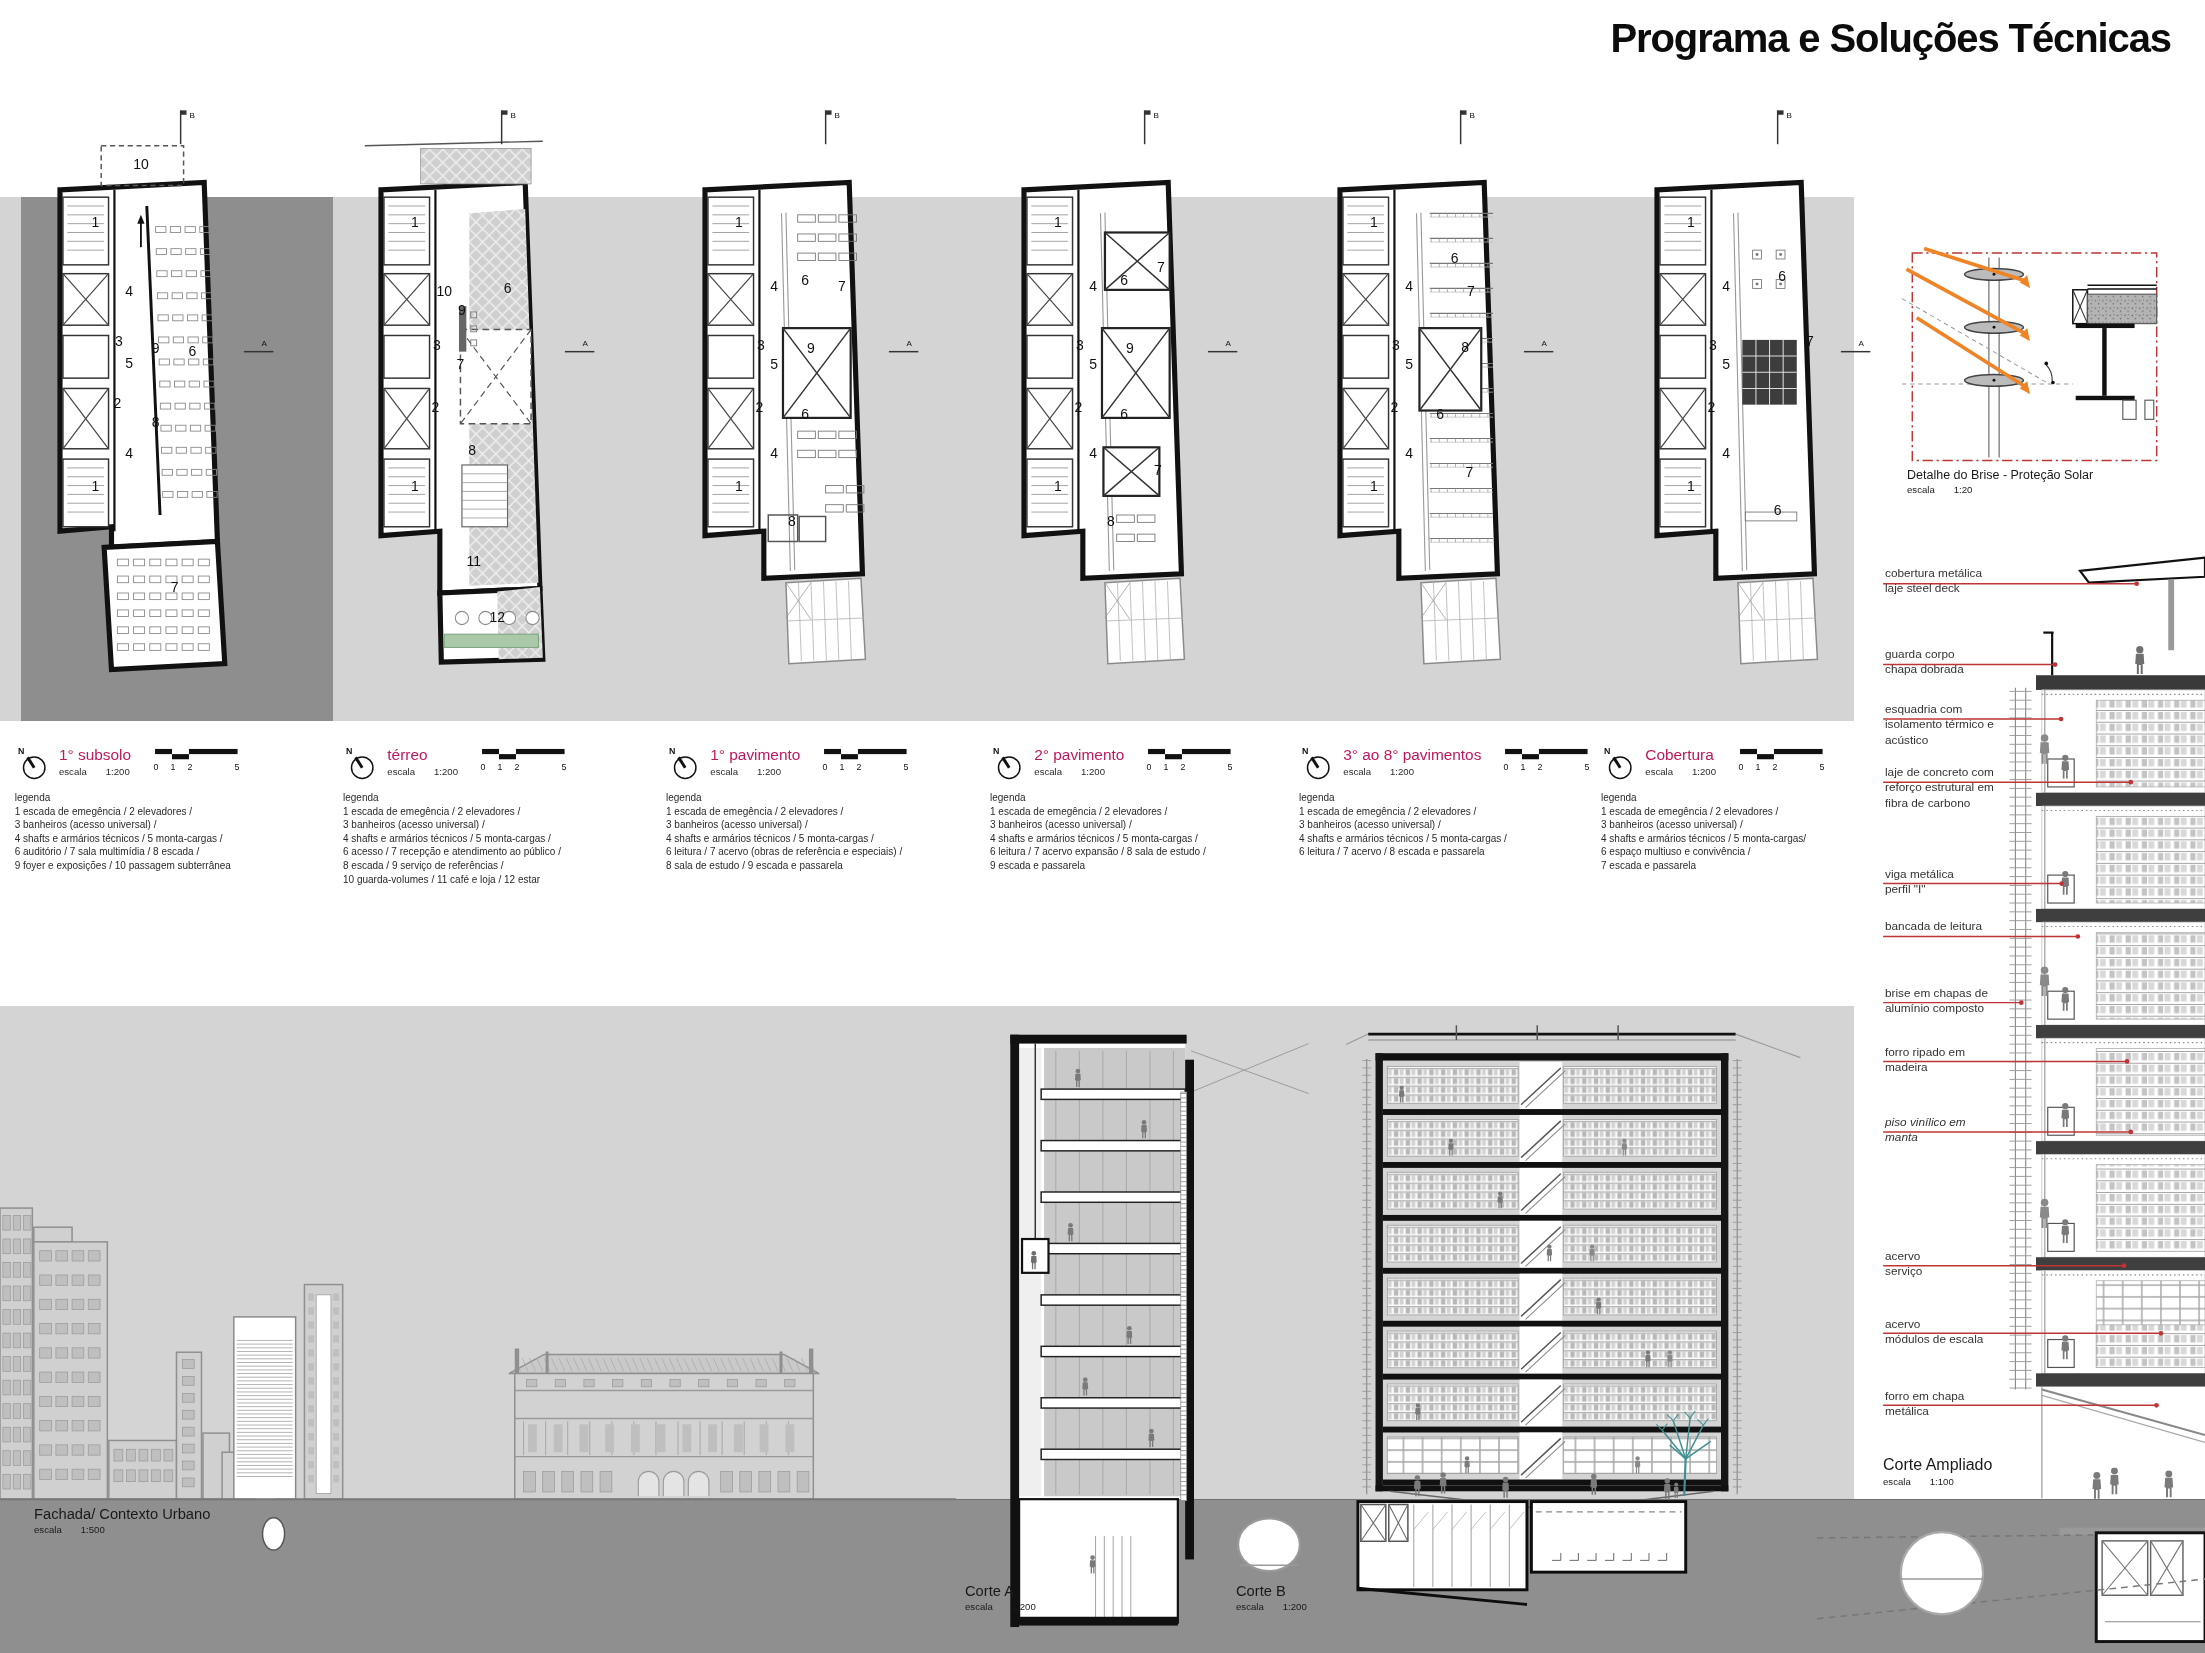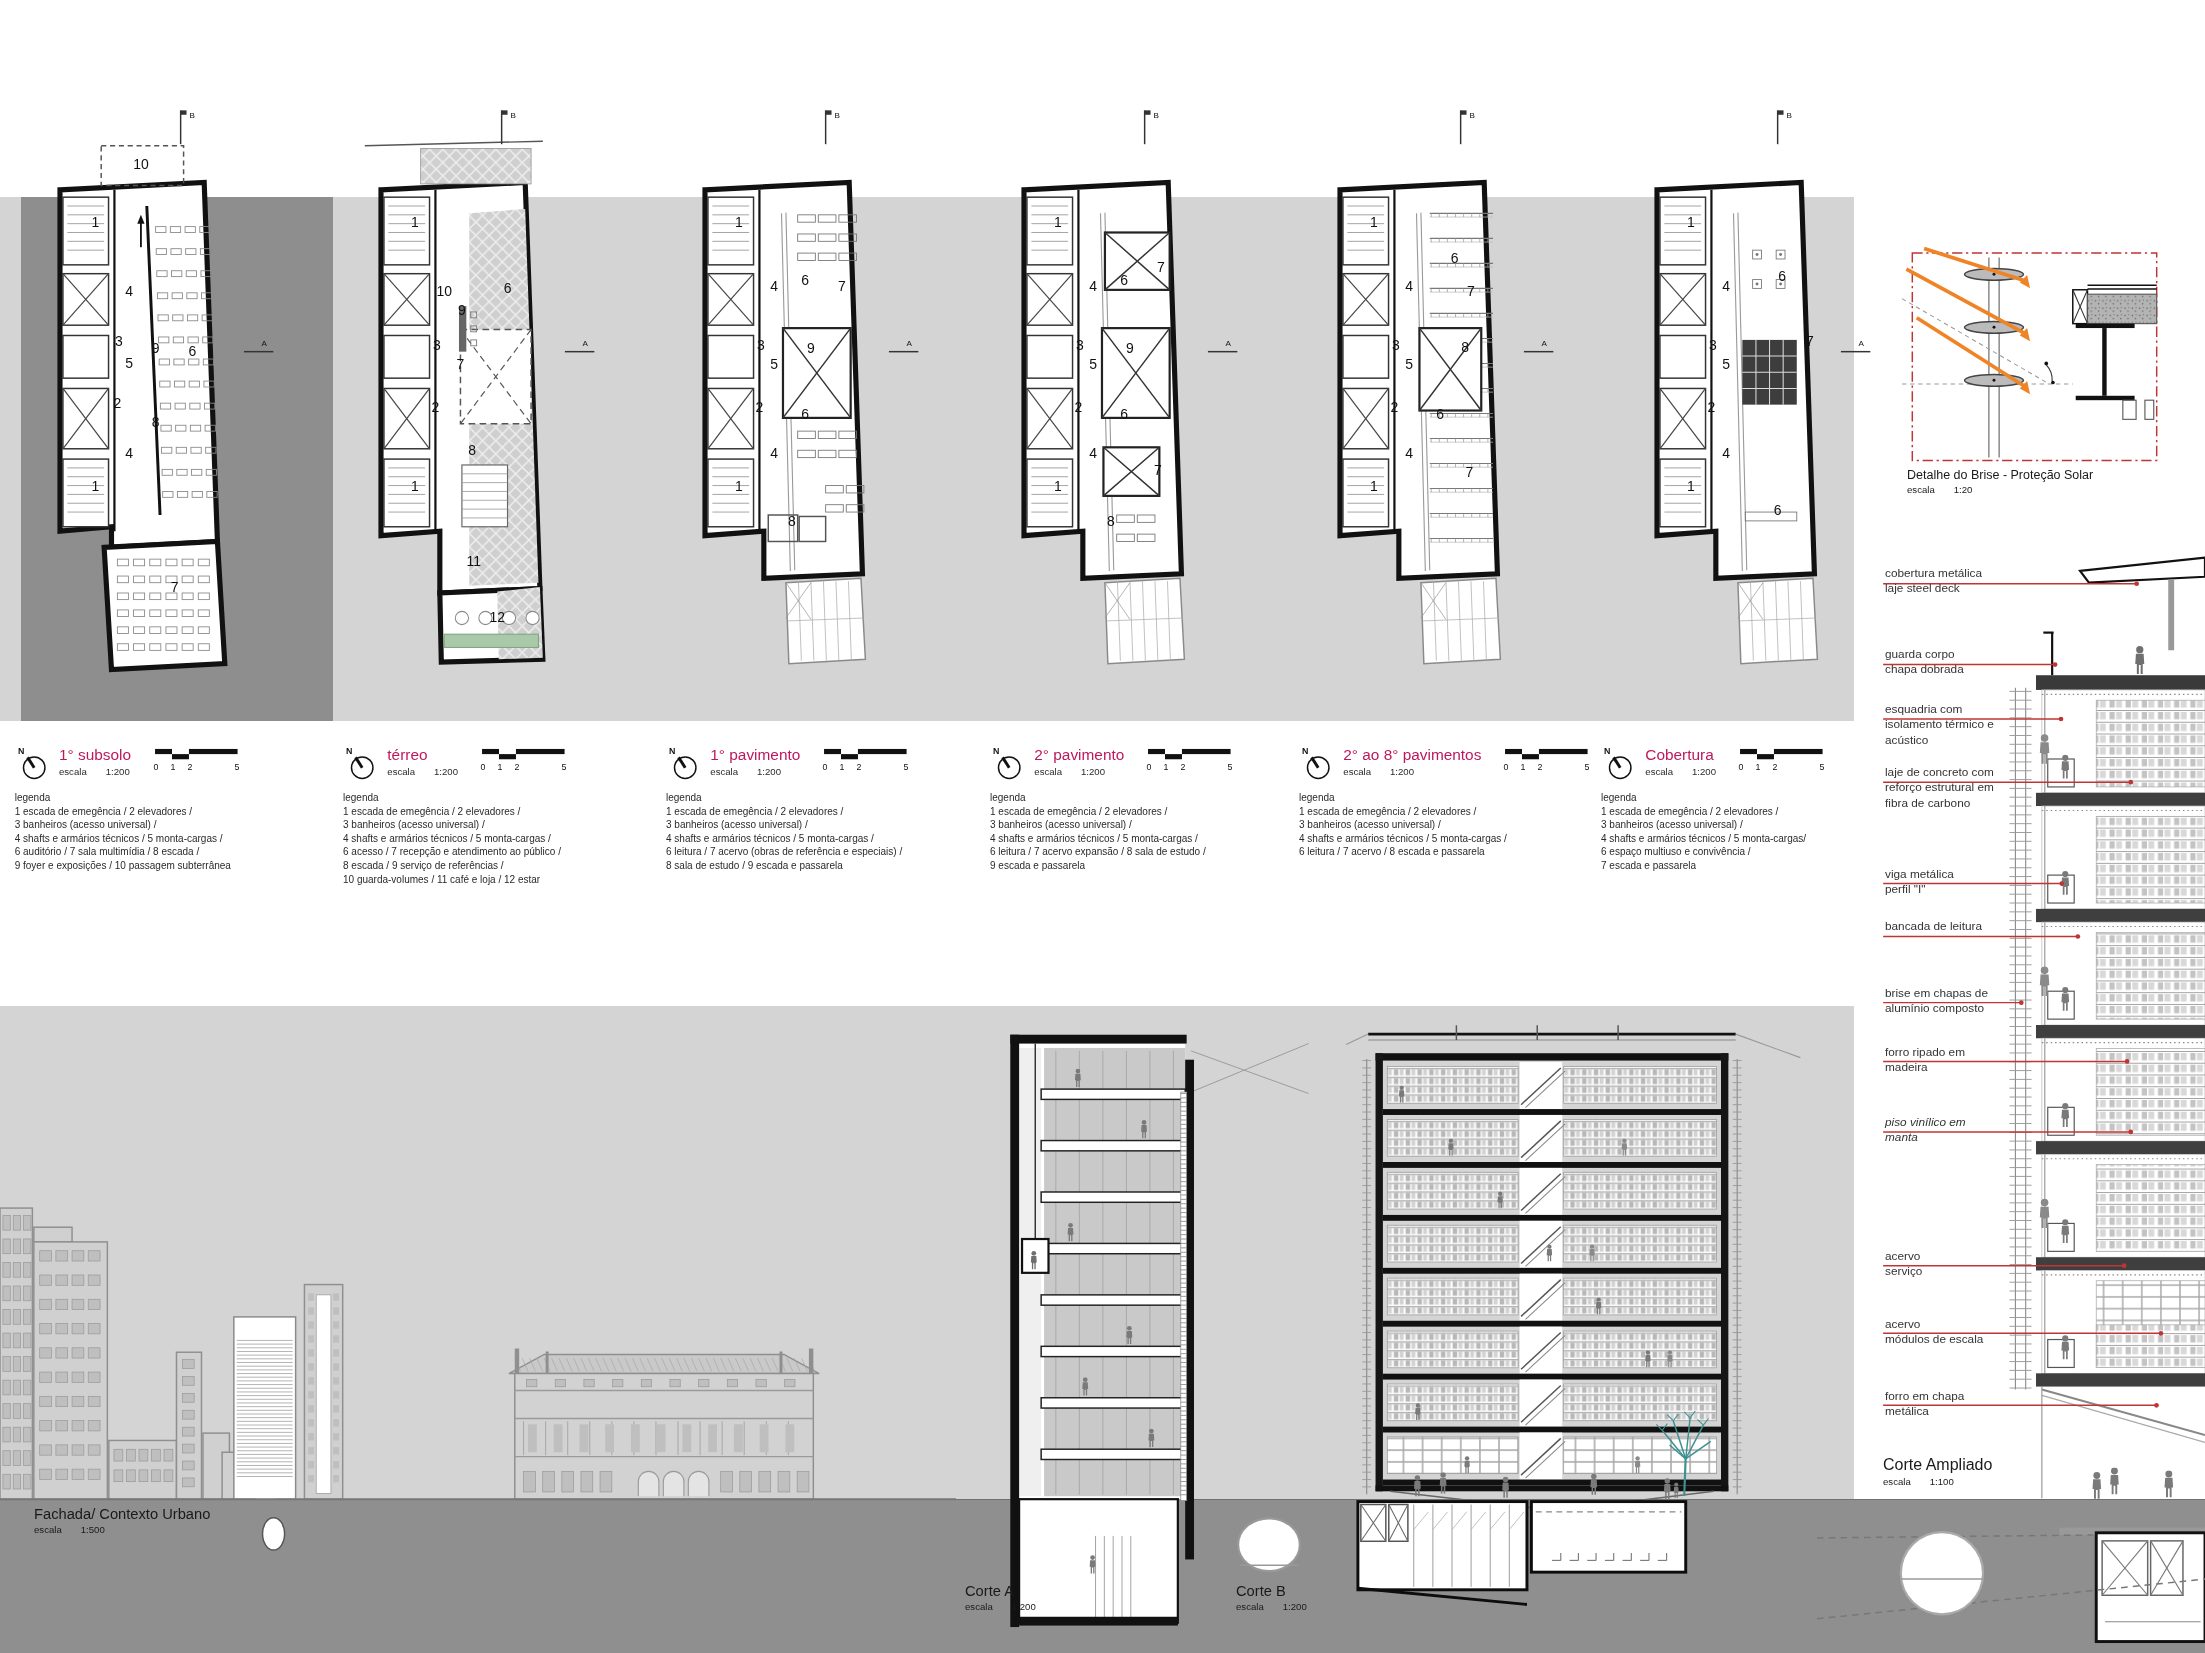--- a/index.html
+++ b/index.html
@@ -28,20 +28,21 @@
 </head>
 <body>
 
 <div id="board">
 
   <div id="band-upper" class="band"></div>
   <div id="subsolo-bg"></div>
   <div id="band-lower" class="band"></div>
   <div id="ground"></div>
 
+  <h1 id="page-title">Programa e Soluções Técnicas</h1>
 
   <svg width="0" height="0">
     <defs>
       <pattern id="diam" width="18" height="18" patternUnits="userSpaceOnUse">
         <rect width="18" height="18" fill="#cfcfcf"></rect>
         <path d="M0 9 L9 0 L18 9 L9 18 Z" fill="none" stroke="#efefef" stroke-width="2"></path>
       </pattern>
       <pattern id="shelf" width="16" height="12" patternUnits="userSpaceOnUse">
         <rect width="16" height="12" fill="#fbfbfb"></rect>
         <rect x="1" y="2" width="6" height="8" fill="#b8b8b8"></rect>
@@ -1612,21 +1613,21 @@
           <text x="218" y="508" font-size="19" fill="#111" font-family="&quot;Liberation Sans&quot;,sans-serif" text-anchor="middle">7</text>
         </g>
       </svg>
       <div class="plan-head" style="left: 1299px; top: 744px;">
         <svg width="34" height="40" style="position: static;" viewBox="0 0 46 54">
           <text x="4" y="14" font-size="12" fill="#111" font-family="&quot;Liberation Sans&quot;,sans-serif" font-weight="bold">N</text>
           <circle cx="26" cy="32" r="14.5" fill="none" stroke="#111" stroke-width="2"></circle>
           <line x1="26" y1="32" x2="17" y2="18" stroke="#111" stroke-width="4"></line>
         </svg>
         <div class="plan-titles">
-          <div class="plan-name">2° ao 8° pavimentos</div>
+          <div class="plan-name">3° ao 8° pavimentos</div>
           <div class="esc-row"><span>escala</span><span class="esc-val">1:200</span></div>
         </div>
         <svg width="96" height="28" style="position: static; margin-left: 10.3px; margin-top: 1.5px;" viewBox="0 0 130 38">
           <rect x="4" y="4" width="23" height="7" fill="#111"></rect>
           <rect x="27" y="11" width="23" height="7" fill="#111"></rect>
           <rect x="50" y="4" width="66" height="7" fill="#111"></rect>
           <text x="2" y="32" font-size="12" fill="#111" font-family="&quot;Liberation Sans&quot;,sans-serif">0</text>
           <text x="25" y="32" font-size="12" fill="#111" font-family="&quot;Liberation Sans&quot;,sans-serif">1</text>
           <text x="48" y="32" font-size="12" fill="#111" font-family="&quot;Liberation Sans&quot;,sans-serif">2</text>
           <text x="112" y="32" font-size="12" fill="#111" font-family="&quot;Liberation Sans&quot;,sans-serif">5</text>

